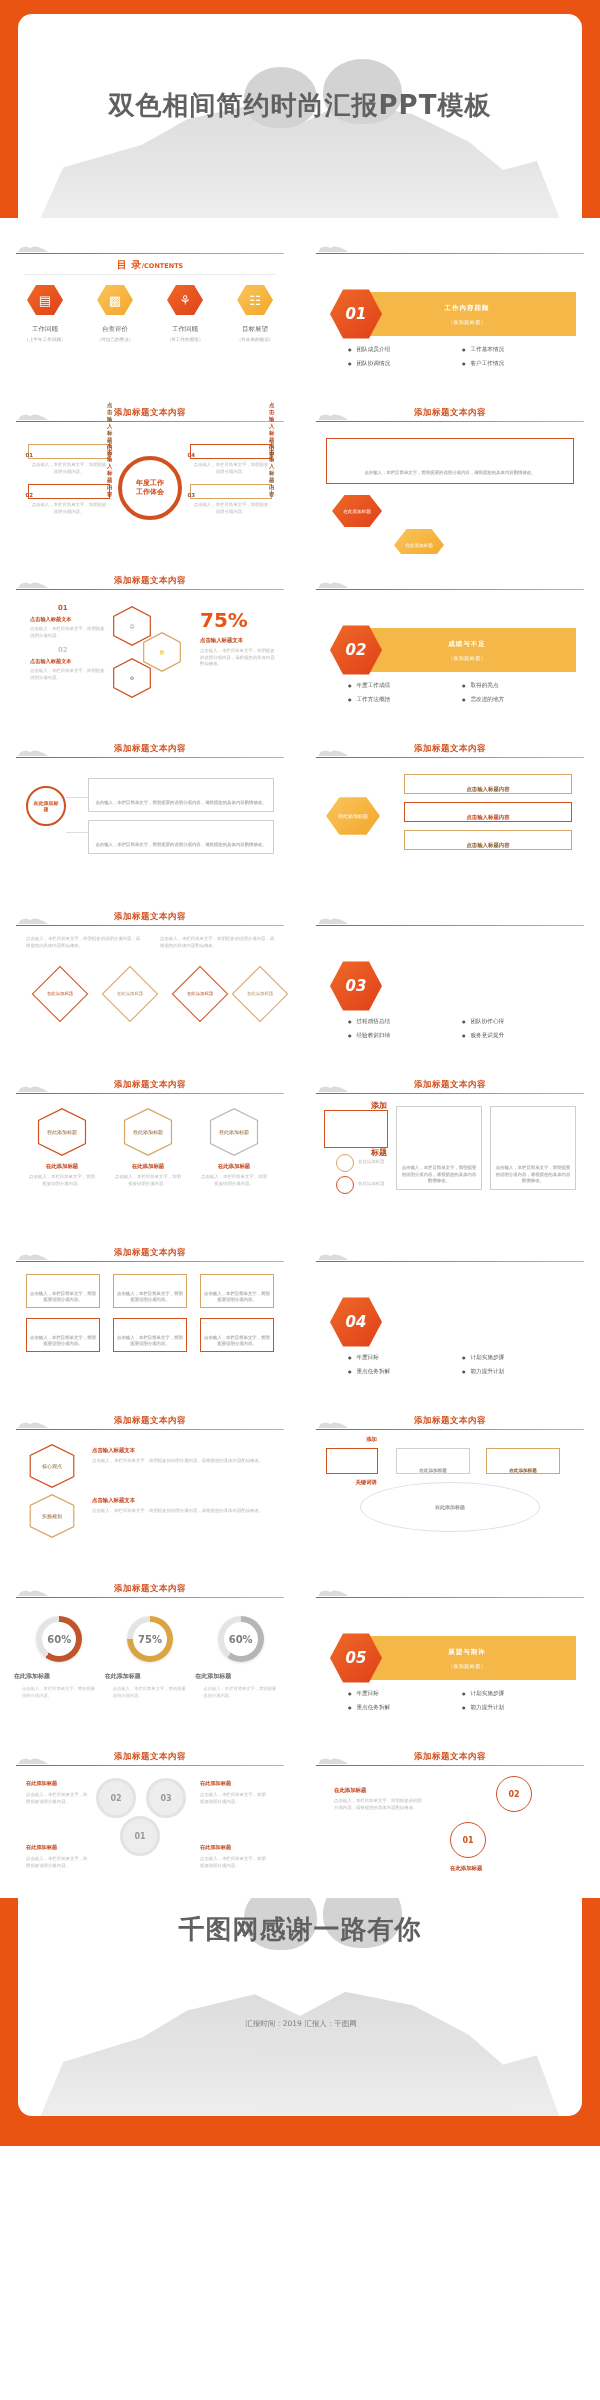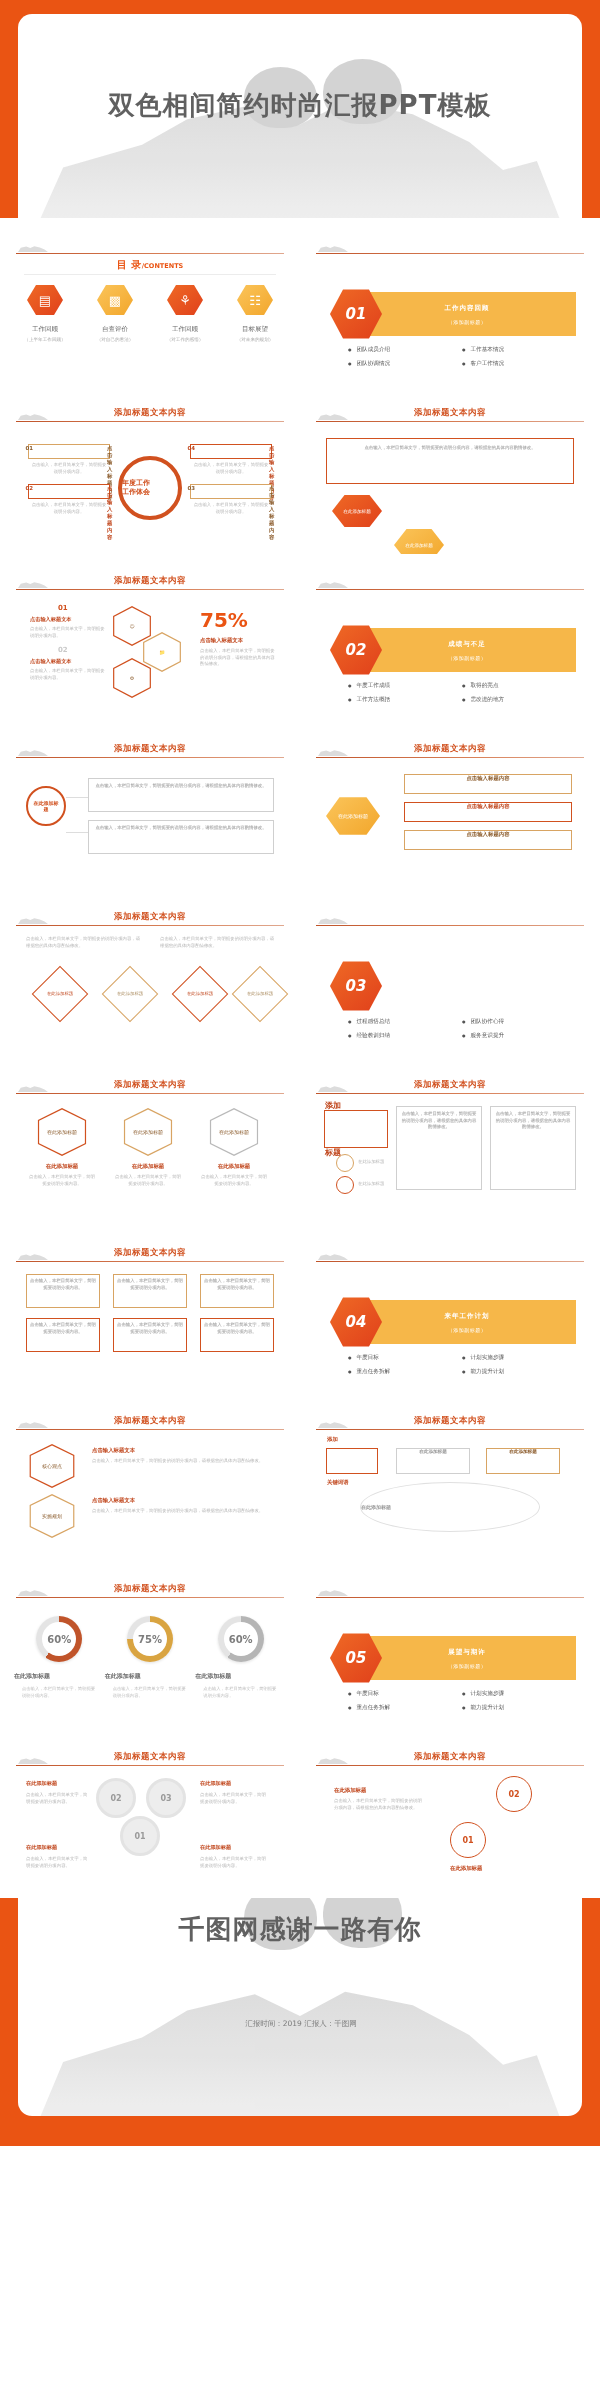--- a/index.html
+++ b/index.html
@@ -135,30 +135,30 @@
   .sec-list{
     position:absolute; left:48px; right:24px; top:128px;
     display:flex; flex-wrap:wrap; font-size:5.6px; color:#555;
   }
   .sec-list span{ width:50%; margin-bottom:6px; }
   .sec-list span::before{ content:"\25CF"; color:#555; font-size:4px; margin-right:5px; vertical-align:middle;}
 
   
   .bx{
     position:absolute; border:1px solid #d8a463; background:#fff;
-    display:flex; align-items:flex-start; justify-content:center;
+    display:flex; align-items:flex-end; justify-content:center;
     font-size:5.4px; color:#8a5a2a; font-weight:bold;gap:36px;
   }
   .bx.red{ border-color:#d1511f; color:#c0451b; }
   .txt{ position:absolute; font-size:4.4px; color:#b4b4b4; line-height:1.5; text-align:center;}
   .txt.l{ text-align:left; }
 
   .ring{
     position:absolute; border-radius:50%;
-    display:flex; align-items:center; 
+    display:flex; align-items:center; justify-content:center;
     font-size:7px; font-weight:bold; color:#d1511f; text-align:center; line-height:1.3;
   }
 
   
   .donut-row{ position:absolute; left:14px; right:14px; top:54px; display:flex; }
   .donut-col{ flex:1; }
   .donut{
     width:46px; height:46px; border-radius:50%; margin:0 auto;
     display:flex; align-items:center; justify-content:center;
     font-size:10px; color:#7d7d7d; font-weight:bold;
@@ -565,24 +565,20 @@
   </div>
 
   <div class="slide">
     <div class="s-head">
         <div class="logo">
           <div class="base"></div>
         </div>
         <div class="rule"></div>
       </div>
     <div class="sec-wrap">
-      <div class="sec-bar">
-        <div class="t1">来年工作计划</div>
-        <div class="t2">（添加副标题）</div>
-      </div>
       <div class="hex sec-hex">
           <span>04</span>
         </div>
     </div>
     <div class="sec-list">
       <span>年度目标</span>
       <span>计划实施步骤</span>
       <span>重点任务拆解</span>
       <span>能力提升计划</span>
     </div>

